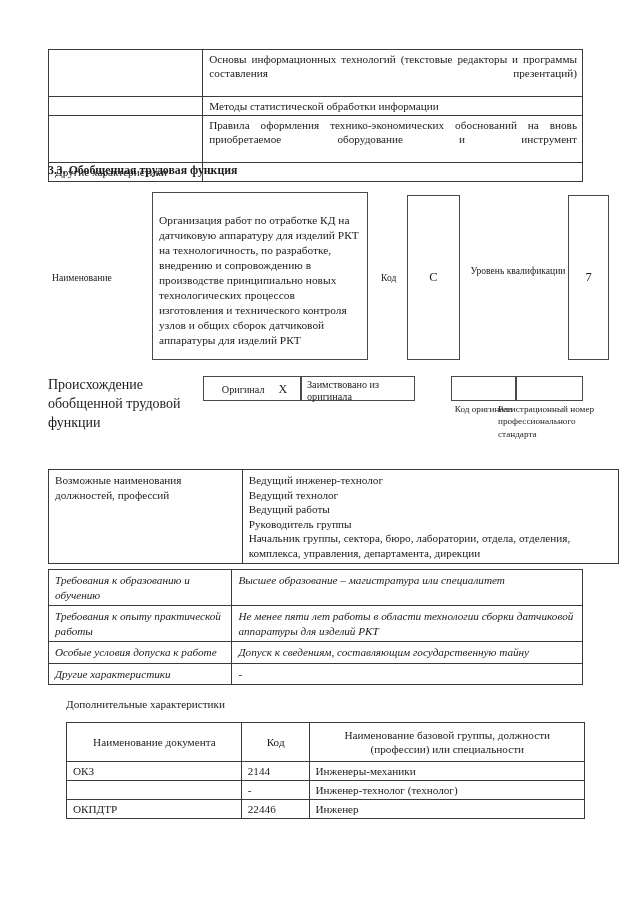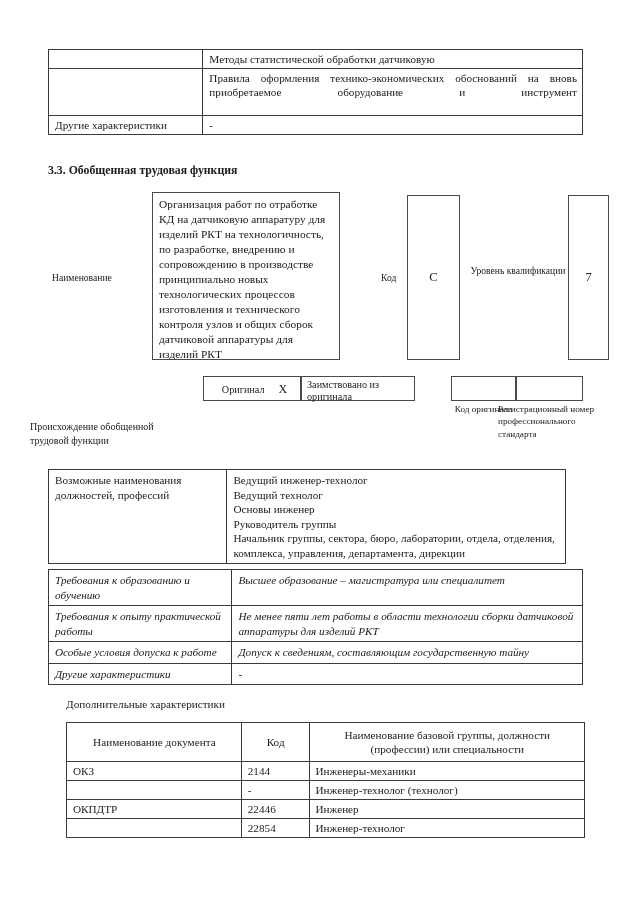--- a/index.html
+++ b/index.html
@@ -75,25 +75,25 @@
   .gf-label {
     position: absolute;
     left: 52px;
     top: 272px;
     font-size: 9.6px;
   }
   .gf-name-box {
     position: absolute;
     left: 152px;
     top: 192px;
-    width: 188px;
+    width: 216px;
     height: 168px;
     border: 1px solid #4a4a4a;
     box-sizing: border-box;
-    padding: 4px 5px 0 6px;
+    padding: 20px 5px 0 6px;
     font-size: 11.4px;
     line-height: 1.32;
   }
   .gf-code-label {
     position: absolute;
     left: 381px;
     top: 272px;
     font-size: 9.6px;
   }
   .gf-code-box {
@@ -128,26 +128,25 @@
     box-sizing: border-box;
     display: flex;
     align-items: center;
     justify-content: center;
     font-size: 12.5px;
   }
 
   
   .origin-label {
     position: absolute;
-    left: 30px;
+    left: 48px;
     top: 376px;
     width: 150px;
-    font-size: 10px;
+    font-size: 14px;
     line-height: 1.35;
-    margin-top: 44px;
   }
   .origin-orig-box {
     position: absolute;
     left: 203px;
     top: 376px;
     width: 98px;
     height: 25px;
     border: 1px solid #4a4a4a;
     box-sizing: border-box;
     font-size: 10.2px;
@@ -206,21 +205,21 @@
     width: 110px;
     text-align: left;
     font-size: 9.2px;
     line-height: 1.35;
   }
 
   
   #positions-table {
     left: 48px;
     top: 469px;
-    width: 518px;
+    width: 571px;
   }
   #positions-table td.c1 { width: 178px; }
   #positions-table td.c2 { width: 357px; }
   #positions-table td { line-height: 1.3; padding-top: 3px; padding-bottom: 3px; }
 
   
   #requirements-table {
     left: 48px;
     top: 569px;
     width: 535px;
@@ -259,21 +258,25 @@
 </head>
 <body>
 
 <div class="page">
 
 
   <table id="top-table">
     <tbody>
       <tr>
         <td class="c1"></td>
-        <td class="c2">Методы статистической обработки датчиковую</td>
+        <td class="c2 just-force">Основы информационных технологий (текстовые редакторы и программы составления презентаций)</td>
+      </tr>
+      <tr>
+        <td class="c1"></td>
+        <td class="c2">Методы статистической обработки информации</td>
       </tr>
       <tr>
         <td class="c1"></td>
         <td class="c2 just-force">Правила оформления технико-экономических обоснований на вновь приобретаемое оборудование и инструмент</td>
       </tr>
       <tr>
         <td class="c1">Другие характеристики</td>
         <td class="c2">-</td>
       </tr>
     </tbody>
@@ -304,21 +307,21 @@
   <div class="origin-code-caption">Код оригинала</div>
   <div class="origin-reg-caption">Регистрационный номер профессионального стандарта</div>
 
   <table id="positions-table">
     <tbody>
       <tr>
         <td class="c1">Возможные наименования должностей, профессий</td>
         <td class="c2">
           <div>Ведущий инженер-технолог</div>
           <div>Ведущий технолог</div>
-          <div>Основы инженер</div>
+          <div>Ведущий работы</div>
           <div>Руководитель группы</div>
           <div>Начальник группы, сектора, бюро, лаборатории, отдела, отделения, комплекса, управления, департамента, дирекции</div>
         </td>
       </tr>
     </tbody>
   </table>
 
   <table id="requirements-table">
     <tbody>
       <tr>
@@ -359,21 +362,16 @@
       <tr>
         <td class="c1"></td>
         <td class="c2">-</td>
         <td class="c3">Инженер-технолог (технолог)</td>
       </tr>
       <tr>
         <td class="c1">ОКПДТР</td>
         <td class="c2">22446</td>
         <td class="c3">Инженер</td>
       </tr>
-      <tr>
-        <td class="c1"></td>
-        <td class="c2">22854</td>
-        <td class="c3">Инженер-технолог</td>
-      </tr>
     </tbody>
   </table>
 
 </div>
 
 </body></html>

